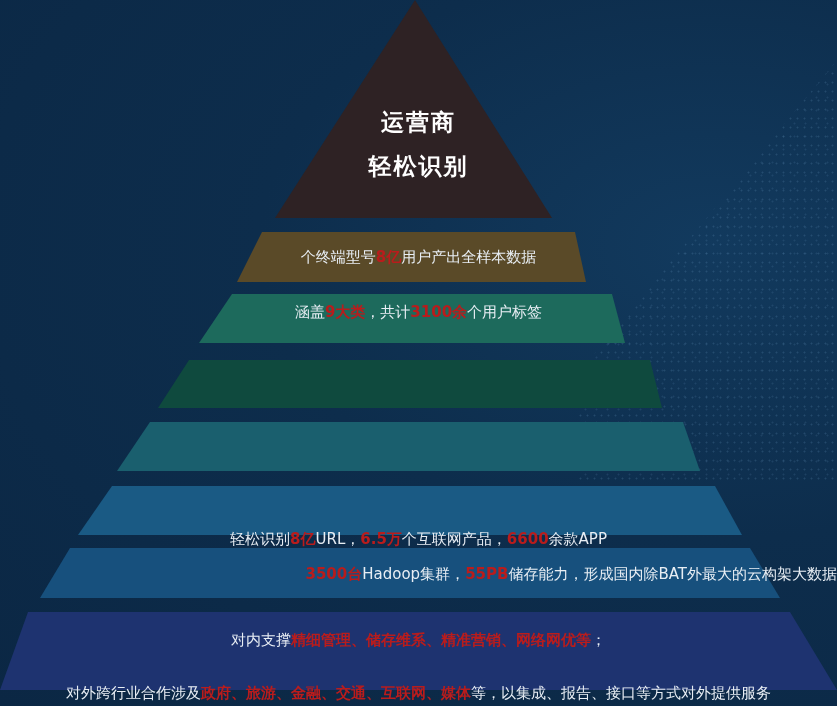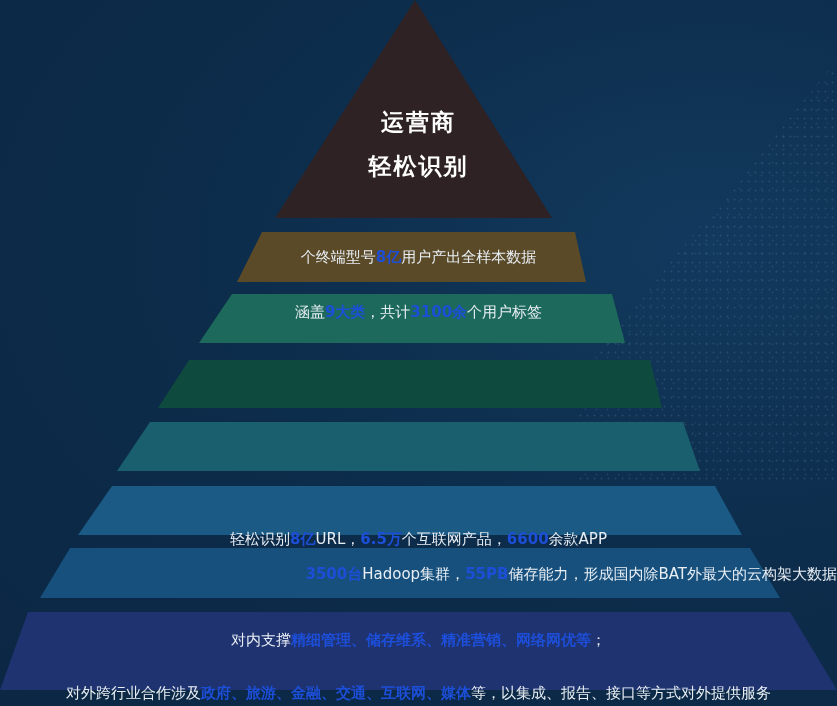--- a/index.html
+++ b/index.html
@@ -22,21 +22,21 @@
   svg.pyr { position: absolute; left: 0; top: 0; }
   .apex-title {
     position: absolute; left: 0; width: 837px; text-align: center;
     color: #ffffff; font-weight: bold; font-size: 23px; letter-spacing: 2px;
     line-height: 40px;
   }
   .tier-text {
     position: absolute; left: 0; width: 837px; text-align: center;
     color: #e8eef4; font-size: 15px; line-height: 20px; white-space: nowrap;
   }
-  .hl { color: #1d4ed8; font-weight: bold; }
+  .hl { color: #b91c1c; font-weight: bold; }
 </style>
 </head>
 <body>
 
 <div class="stage">
   <div class="dots"></div>
 
   <svg class="pyr" width="837" height="706" viewBox="0 0 837 706">
     <polygon points="415,0 552,218 275,218" fill="#2e2224"></polygon>
     <polygon points="262,232 575,232 586,282 237,282" fill="#5a4a28"></polygon>

